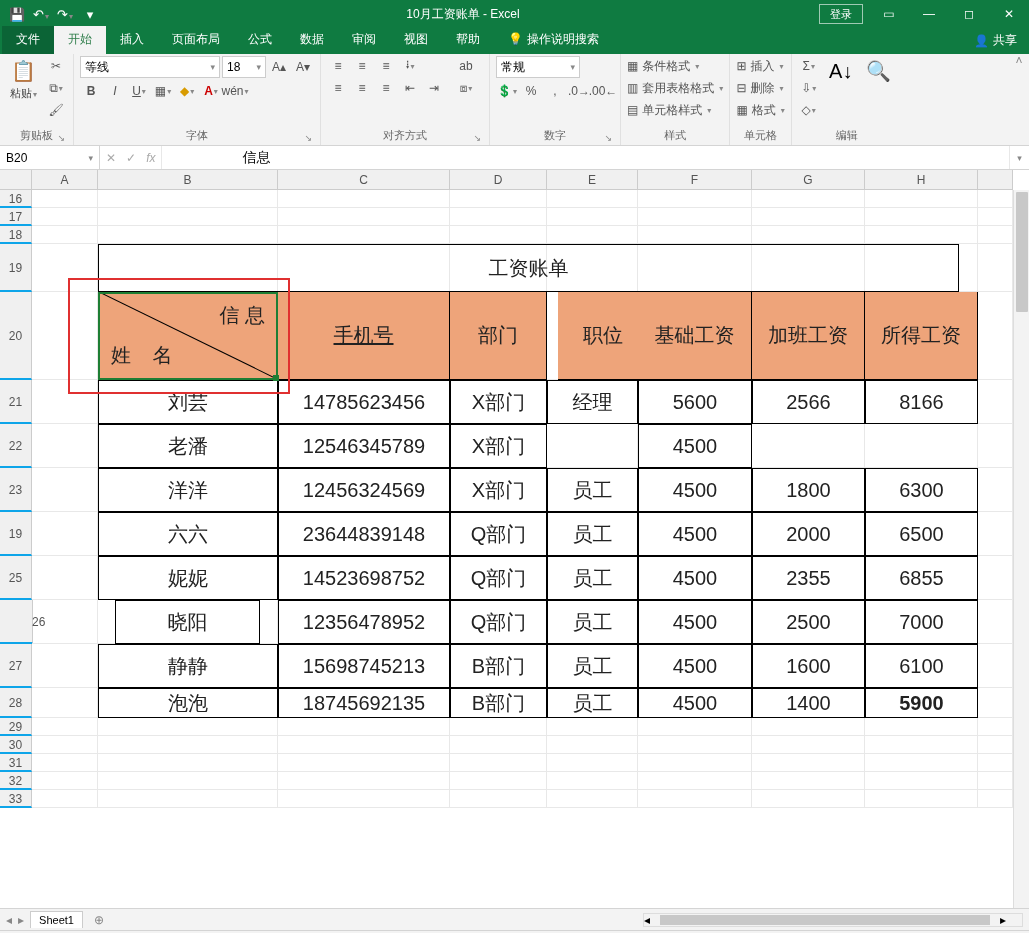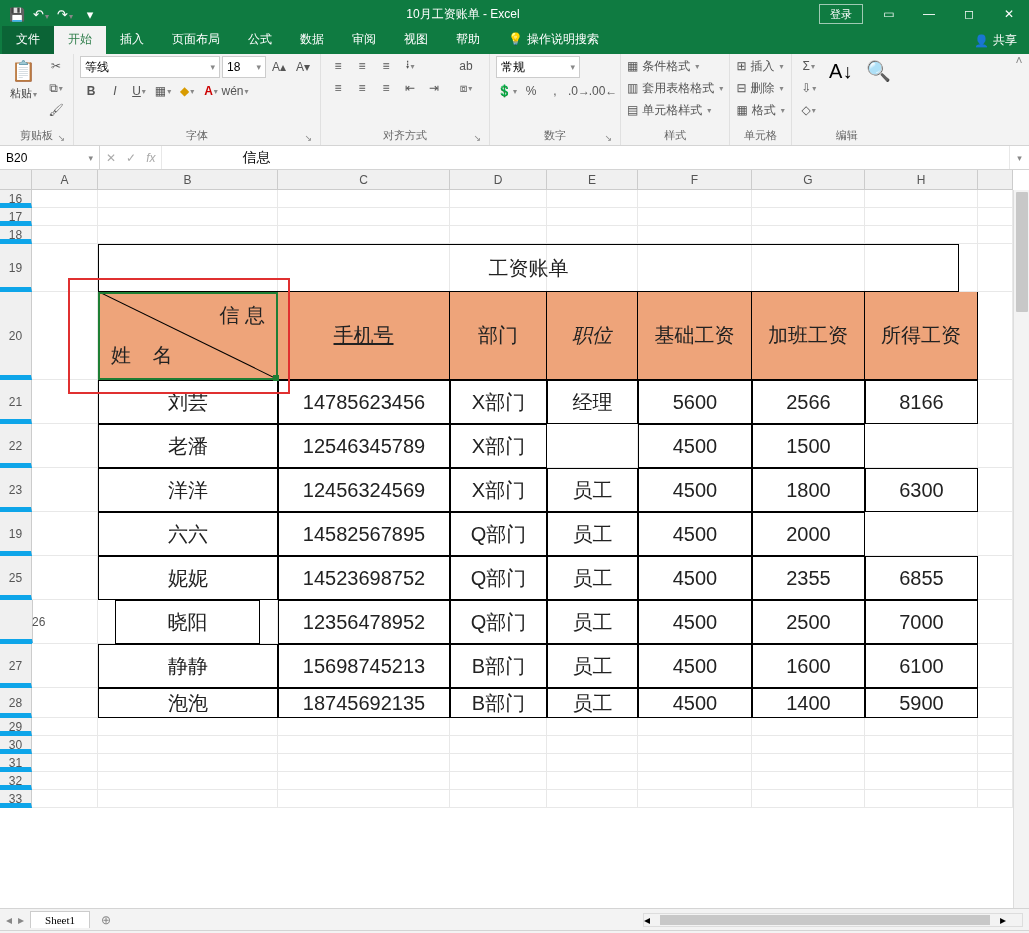--- a/index.html
+++ b/index.html
@@ -47,21 +47,21 @@
 .fx-btns span { color: #aaa; font-size: 12px; cursor: pointer; }
 .fx-input { flex: 1; display: flex; align-items: center; padding: 0 80px; font-size: 14px; }
 .fx-expand { width: 20px; border-left: 1px solid #e8e8e8; display:flex; align-items:center; justify-content:center; color:#888; font-size:9px;}
 
 
 .gridwrap { position: relative; height: 738px; background: #fff; display: flex; }
 .corner { width: 32px; height: 20px; background: #f0f0f0; border-right: 1px solid #ccc; border-bottom: 1px solid #ccc; position: absolute; top:0; left:0; }
 .colheads { position: absolute; top:0; left:32px; right:16px; height: 20px; display: flex; }
 .colheads div { background: #f0f0f0; border-right: 1px solid #ccc; border-bottom: 1px solid #ccc; text-align: center; font-size: 12px; color: #555; line-height: 20px; }
 .rowheads { position: absolute; top:20px; left:0; width:32px; bottom:0; }
-.rowheads div { background: #f0f0f0; border-bottom: 5px solid #0ea5e9; border-right: 1px solid #ccc; text-align: center; font-size: 12px; color: #555; }
+.rowheads div { background: #f0f0f0; border-bottom: 2px solid #0ea5e9; border-right: 1px solid #ccc; text-align: center; font-size: 12px; color: #555; }
 .cells { position: absolute; top:20px; left:32px; right:16px; bottom:0; }
 .cellrow { display: flex; position: relative; }
 .cell { border-right: 1px solid #e8e8e8; border-bottom: 1px solid #e8e8e8; height: 100%; font-size: 20px; color: #222; display: flex; align-items: center; justify-content: center; padding: 0 6px; overflow: hidden; }
 .vscroll { position:absolute; top:20px; right:0; width:16px; bottom:0; background:#f3f3f3; border-left:1px solid #ddd;}
 .vscroll .thumb { background:#c8c8c8; width:12px; margin:2px auto; height:120px; border-radius:1px;}
 .thick-r { border-right: 1.5px solid #000; }
 .thick-l { border-left: 1.5px solid #000; }
 .thick-t { border-top: 1.5px solid #000; }
 .thick-bo { border-bottom: 1.5px solid #000; }
 .hdr-fill { background: #eea47a; }
@@ -69,21 +69,21 @@
 .diag svg { position: absolute; top:0; left:0; width:100%; height:100%; }
 .diag .top-lbl { position:absolute; top:10px; right:12px; font-size:20px; }
 .diag .bot-lbl { position:absolute; bottom:10px; left:12px; font-size:20px; letter-spacing:8px; }
 .redbox { position:absolute; border:2px solid #e03030; pointer-events:none; }
 .selbox { position:absolute; border:2px solid #1e7e34; pointer-events:none; }
 .selbox .handle { position:absolute; right:-3px; bottom:-3px; width:6px; height:6px; background:#1e7e34; }
 
 
 .sheettabs { height: 22px; background: #f3f3f3; border-top: 1px solid #d4d4d4; display: flex; align-items: center; }
 .sheettabs .navbtns { padding: 0 6px; display:flex; gap:6px; color:#888;}
-.sheettabs .tab { background: #fff; border: 1px solid #ccc; border-bottom:none; padding: 2px 14px; font-size: 11px; border-radius: 0 0 0 0; font-family: Liberation Serif, serif; }
+.sheettabs .tab { background: #fff; border: 1px solid #ccc; border-bottom:none; padding: 2px 8px; font-size: 11px; border-radius: 0 0 0 0; }
 .sheettabs .add { width:20px; text-align:center; color:#888; margin-left:6px;}
 .sheettabs .hscroll { flex:1; display:flex; align-items:center; justify-content:flex-end; padding:0 6px;}
 .sheettabs .hscroll .track { width:380px; height:14px; background:#f3f3f3; border:1px solid #ddd; display:flex; align-items:center;}
 .sheettabs .hscroll .track .thumb { height:10px; background:#c8c8c8; margin:0 10px; width:330px;}
 
 
 .statusbar { height: 22px; background: #f3f3f3; border-top: 1px solid #d4d4d4; display: flex; align-items: center; font-size: 11px; color: #555; padding: 0 8px; gap: 8px; }
 .statusbar .spacer { flex: 1; }
 .statusbar .viewbtn { width: 24px; height: 18px; border: 1px solid #ccc; display:flex; align-items:center; justify-content:center; font-size:11px; background:#fff;}
 </style>
@@ -503,49 +503,49 @@
       <div class="cell thick-l thick-t thick-r thick-bo" style="position: absolute; left: 66px; top: 54px; width: 861px; height: 48px;">工资账单</div>
       <div class="cell hdr-fill thick-l thick-bo diag" style="position: absolute; left: 66px; top: 102px; width: 180px; height: 88px;">
         <svg preserveAspectRatio="none" viewBox="0 0 100 100">
           <line x1="0" y1="0" x2="100" y2="100" stroke="black" stroke-width="1"></line>
         </svg>
         <span class="top-lbl">信 息</span>
         <span class="bot-lbl">姓 名</span>
       </div>
       <div class="cell hdr-fill thick-bo " style="position: absolute; left: 246px; top: 102px; width: 172px; height: 88px; border-right: 1.5px solid rgb(0, 0, 0); text-decoration: underline;">手机号</div>
       <div class="cell hdr-fill thick-bo " style="position: absolute; left: 418px; top: 102px; width: 97px; height: 88px; border-right: 1.5px solid rgb(0, 0, 0);">部门</div>
-      <div class="cell hdr-fill thick-bo " style="position: absolute; left: 515px; top: 102px; width: 91px; height: 88px; border-right: 1.5px solid rgb(0, 0, 0); font-style: italic;">职位</div>
+      <div class="cell hdr-fill thick-bo " style="position: absolute; left: 526px; top: 102px; width: 91px; height: 88px; border-right: 1.5px solid rgb(0, 0, 0);">职位</div>
       <div class="cell hdr-fill thick-bo " style="position: absolute; left: 606px; top: 102px; width: 114px; height: 88px; border-right: 1.5px solid rgb(0, 0, 0);">基础工资</div>
       <div class="cell hdr-fill thick-bo " style="position: absolute; left: 720px; top: 102px; width: 113px; height: 88px; border-right: 1.5px solid rgb(0, 0, 0);">加班工资</div>
       <div class="cell hdr-fill thick-bo thick-r" style="position: absolute; left: 833px; top: 102px; width: 113px; height: 88px; border-right: 1.5px solid rgb(0, 0, 0);">所得工资</div>
       <div class="cell " style="position: absolute; left: 66px; top: 190px; width: 180px; height: 44px; border-width: 1px 1px 1px 1.5px; border-style: solid; border-color: rgb(0, 0, 0); border-image: initial;">刘芸</div>
       <div class="cell " style="position: absolute; left: 246px; top: 190px; width: 172px; height: 44px; border: 1px solid rgb(0, 0, 0);">14785623456</div>
       <div class="cell " style="position: absolute; left: 418px; top: 190px; width: 97px; height: 44px; border: 1px solid rgb(0, 0, 0);">X部门</div>
       <div class="cell " style="position: absolute; left: 515px; top: 190px; width: 91px; height: 44px; border: 1px solid rgb(0, 0, 0);">经理</div>
       <div class="cell " style="position: absolute; left: 606px; top: 190px; width: 114px; height: 44px; border: 1px solid rgb(0, 0, 0);">5600</div>
       <div class="cell " style="position: absolute; left: 720px; top: 190px; width: 113px; height: 44px; border: 1px solid rgb(0, 0, 0);">2566</div>
       <div class="cell " style="position: absolute; left: 833px; top: 190px; width: 113px; height: 44px; border-width: 1px 1.5px 1px 1px; border-style: solid; border-color: rgb(0, 0, 0); border-image: initial;">8166</div>
       <div class="cell " style="position: absolute; left: 66px; top: 234px; width: 180px; height: 44px; border-width: 1px 1px 1px 1.5px; border-style: solid; border-color: rgb(0, 0, 0); border-image: initial;">老潘</div>
       <div class="cell " style="position: absolute; left: 246px; top: 234px; width: 172px; height: 44px; border: 1px solid rgb(0, 0, 0);">12546345789</div>
       <div class="cell " style="position: absolute; left: 418px; top: 234px; width: 97px; height: 44px; border: 1px solid rgb(0, 0, 0);">X部门</div>
       <div class="cell " style="position: absolute; left: 606px; top: 234px; width: 114px; height: 44px; border: 1px solid rgb(0, 0, 0);">4500</div>
-      <div class="cell " style="position: absolute; left: 720px; top: 234px; width: 113px; height: 44px; border: 1px solid rgb(0, 0, 0);">1500</div>
       <div class="cell " style="position: absolute; left: 66px; top: 278px; width: 180px; height: 44px; border-width: 1px 1px 1px 1.5px; border-style: solid; border-color: rgb(0, 0, 0); border-image: initial;">洋洋</div>
       <div class="cell " style="position: absolute; left: 246px; top: 278px; width: 172px; height: 44px; border: 1px solid rgb(0, 0, 0);">12456324569</div>
       <div class="cell " style="position: absolute; left: 418px; top: 278px; width: 97px; height: 44px; border: 1px solid rgb(0, 0, 0);">X部门</div>
       <div class="cell " style="position: absolute; left: 515px; top: 278px; width: 91px; height: 44px; border: 1px solid rgb(0, 0, 0);">员工</div>
       <div class="cell " style="position: absolute; left: 606px; top: 278px; width: 114px; height: 44px; border: 1px solid rgb(0, 0, 0);">4500</div>
       <div class="cell " style="position: absolute; left: 720px; top: 278px; width: 113px; height: 44px; border: 1px solid rgb(0, 0, 0);">1800</div>
       <div class="cell " style="position: absolute; left: 833px; top: 278px; width: 113px; height: 44px; border-width: 1px 1.5px 1px 1px; border-style: solid; border-color: rgb(0, 0, 0); border-image: initial;">6300</div>
       <div class="cell " style="position: absolute; left: 66px; top: 322px; width: 180px; height: 44px; border-width: 1px 1px 1px 1.5px; border-style: solid; border-color: rgb(0, 0, 0); border-image: initial;">六六</div>
-      <div class="cell " style="position: absolute; left: 246px; top: 322px; width: 172px; height: 44px; border: 1px solid rgb(0, 0, 0);">14582567895</div>
+      <div class="cell " style="position: absolute; left: 246px; top: 322px; width: 172px; height: 44px; border: 1px solid rgb(0, 0, 0);">23644839148</div>
       <div class="cell " style="position: absolute; left: 418px; top: 322px; width: 97px; height: 44px; border: 1px solid rgb(0, 0, 0);">Q部门</div>
       <div class="cell " style="position: absolute; left: 515px; top: 322px; width: 91px; height: 44px; border: 1px solid rgb(0, 0, 0);">员工</div>
       <div class="cell " style="position: absolute; left: 606px; top: 322px; width: 114px; height: 44px; border: 1px solid rgb(0, 0, 0);">4500</div>
       <div class="cell " style="position: absolute; left: 720px; top: 322px; width: 113px; height: 44px; border: 1px solid rgb(0, 0, 0);">2000</div>
+      <div class="cell " style="position: absolute; left: 833px; top: 322px; width: 113px; height: 44px; border-width: 1px 1.5px 1px 1px; border-style: solid; border-color: rgb(0, 0, 0); border-image: initial;">6500</div>
       <div class="cell " style="position: absolute; left: 66px; top: 366px; width: 180px; height: 44px; border-width: 1px 1px 1px 1.5px; border-style: solid; border-color: rgb(0, 0, 0); border-image: initial;">妮妮</div>
       <div class="cell " style="position: absolute; left: 246px; top: 366px; width: 172px; height: 44px; border: 1px solid rgb(0, 0, 0);">14523698752</div>
       <div class="cell " style="position: absolute; left: 418px; top: 366px; width: 97px; height: 44px; border: 1px solid rgb(0, 0, 0);">Q部门</div>
       <div class="cell " style="position: absolute; left: 515px; top: 366px; width: 91px; height: 44px; border: 1px solid rgb(0, 0, 0);">员工</div>
       <div class="cell " style="position: absolute; left: 606px; top: 366px; width: 114px; height: 44px; border: 1px solid rgb(0, 0, 0);">4500</div>
       <div class="cell " style="position: absolute; left: 720px; top: 366px; width: 113px; height: 44px; border: 1px solid rgb(0, 0, 0);">2355</div>
       <div class="cell " style="position: absolute; left: 833px; top: 366px; width: 113px; height: 44px; border-width: 1px 1.5px 1px 1px; border-style: solid; border-color: rgb(0, 0, 0); border-image: initial;">6855</div>
       <div class="cell " style="position: absolute; left: 83px; top: 410px; width: 145px; height: 44px; border-width: 1px 1px 1px 1.5px; border-style: solid; border-color: rgb(0, 0, 0); border-image: initial;">晓阳</div>
       <div class="cell " style="position: absolute; left: 246px; top: 410px; width: 172px; height: 44px; border: 1px solid rgb(0, 0, 0);">12356478952</div>
       <div class="cell " style="position: absolute; left: 418px; top: 410px; width: 97px; height: 44px; border: 1px solid rgb(0, 0, 0);">Q部门</div>
@@ -559,21 +559,21 @@
       <div class="cell " style="position: absolute; left: 515px; top: 454px; width: 91px; height: 44px; border: 1px solid rgb(0, 0, 0);">员工</div>
       <div class="cell " style="position: absolute; left: 606px; top: 454px; width: 114px; height: 44px; border: 1px solid rgb(0, 0, 0);">4500</div>
       <div class="cell " style="position: absolute; left: 720px; top: 454px; width: 113px; height: 44px; border: 1px solid rgb(0, 0, 0);">1600</div>
       <div class="cell " style="position: absolute; left: 833px; top: 454px; width: 113px; height: 44px; border-width: 1px 1.5px 1px 1px; border-style: solid; border-color: rgb(0, 0, 0); border-image: initial;">6100</div>
       <div class="cell " style="position: absolute; left: 66px; top: 498px; width: 180px; height: 30px; border-width: 1px 1px 1.5px 1.5px; border-style: solid; border-color: rgb(0, 0, 0); border-image: initial;">泡泡</div>
       <div class="cell " style="position: absolute; left: 246px; top: 498px; width: 172px; height: 30px; border-width: 1px 1px 1.5px; border-style: solid; border-color: rgb(0, 0, 0); border-image: initial;">18745692135</div>
       <div class="cell " style="position: absolute; left: 418px; top: 498px; width: 97px; height: 30px; border-width: 1px 1px 1.5px; border-style: solid; border-color: rgb(0, 0, 0); border-image: initial;">B部门</div>
       <div class="cell " style="position: absolute; left: 515px; top: 498px; width: 91px; height: 30px; border-width: 1px 1px 1.5px; border-style: solid; border-color: rgb(0, 0, 0); border-image: initial;">员工</div>
       <div class="cell " style="position: absolute; left: 606px; top: 498px; width: 114px; height: 30px; border-width: 1px 1px 1.5px; border-style: solid; border-color: rgb(0, 0, 0); border-image: initial;">4500</div>
       <div class="cell " style="position: absolute; left: 720px; top: 498px; width: 113px; height: 30px; border-width: 1px 1px 1.5px; border-style: solid; border-color: rgb(0, 0, 0); border-image: initial;">1400</div>
-      <div class="cell " style="position: absolute; left: 833px; top: 498px; width: 113px; height: 30px; border-width: 1px 1.5px 1.5px 1px; border-style: solid; border-color: rgb(0, 0, 0); border-image: initial;">5900</div>
+      <div class="cell " style="position: absolute; left: 833px; top: 498px; width: 113px; height: 30px; border-width: 1px 1.5px 1.5px 1px; border-style: solid; border-color: rgb(0, 0, 0); border-image: initial; font-weight: bold;">5900</div>
       <div class="selbox" style="left: 66px; top: 102px; width: 180px; height: 88px;">
         <div class="handle"></div>
       </div>
       <div class="redbox" style="left: 36px; top: 88px; width: 222px; height: 116px;"></div>
     </div>
   <div class="vscroll">
       <div class="thumb"></div>
     </div>
 </div>
 

